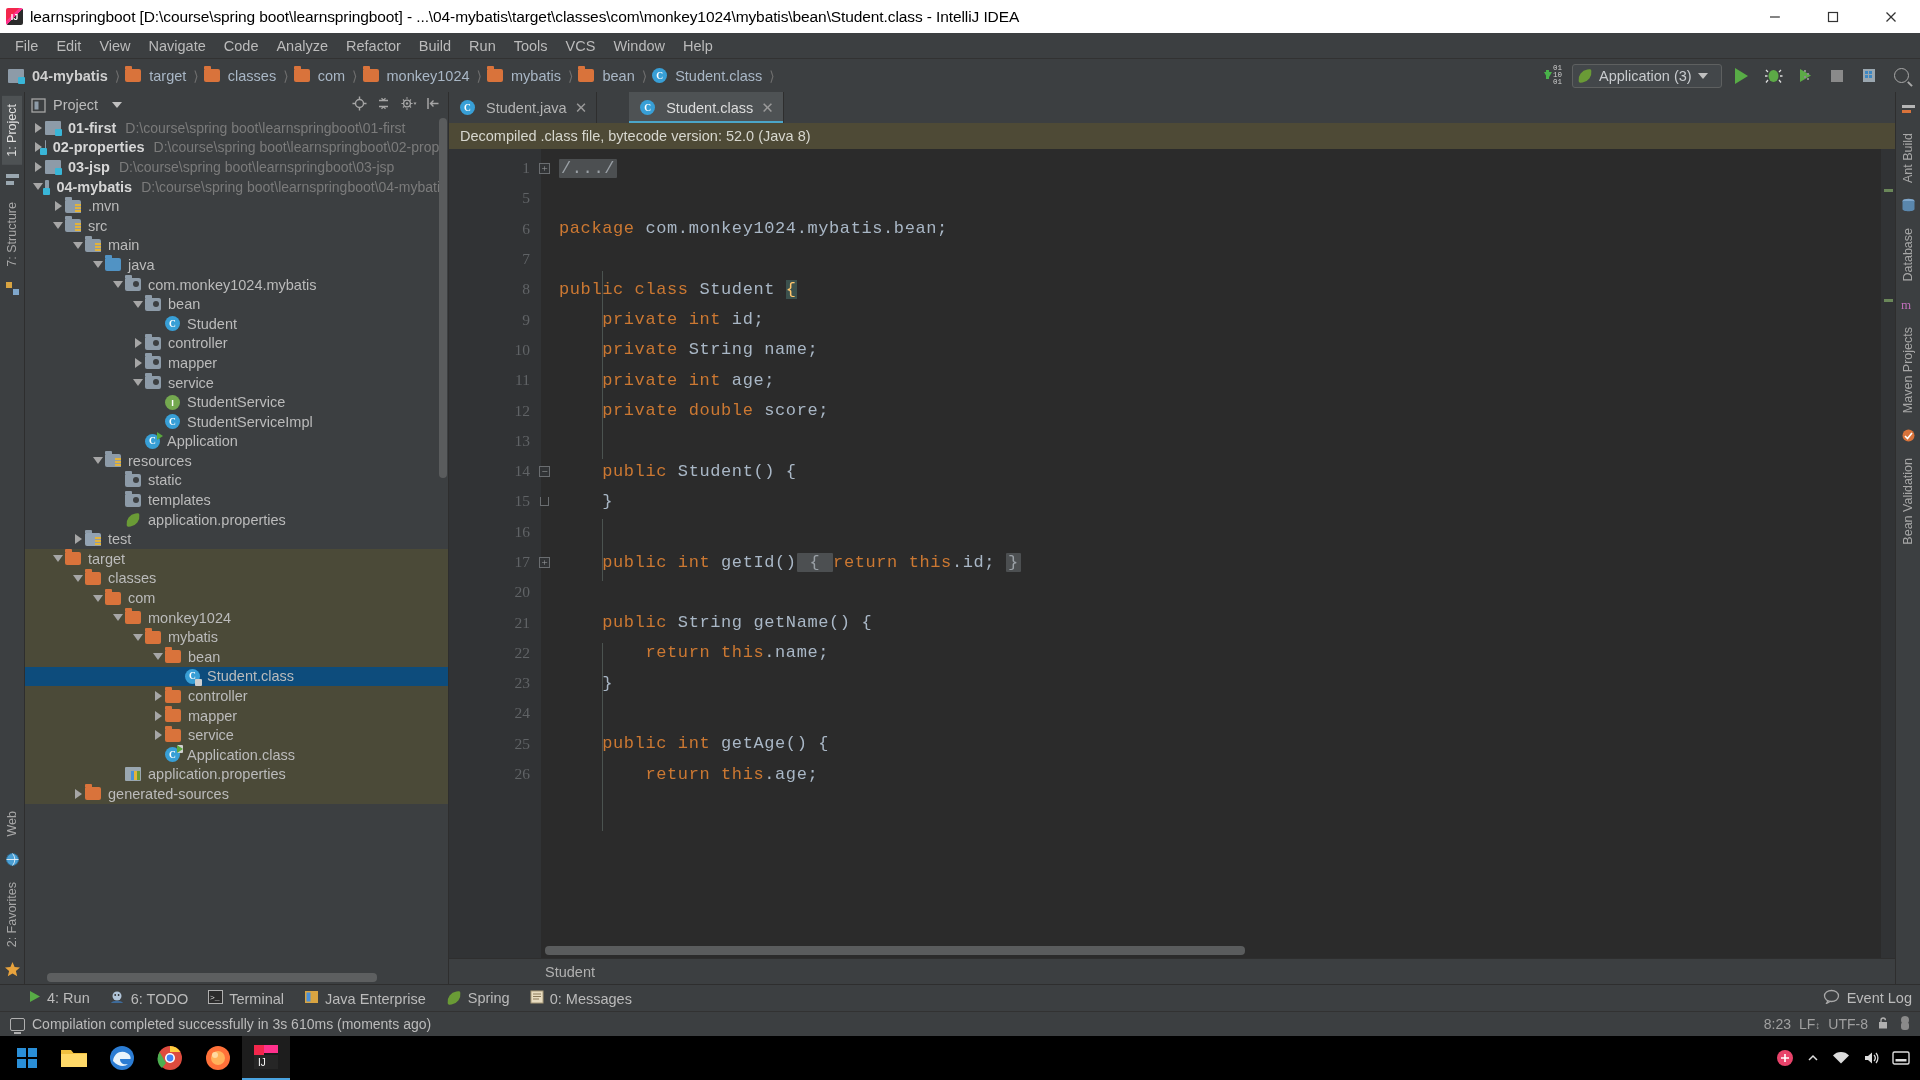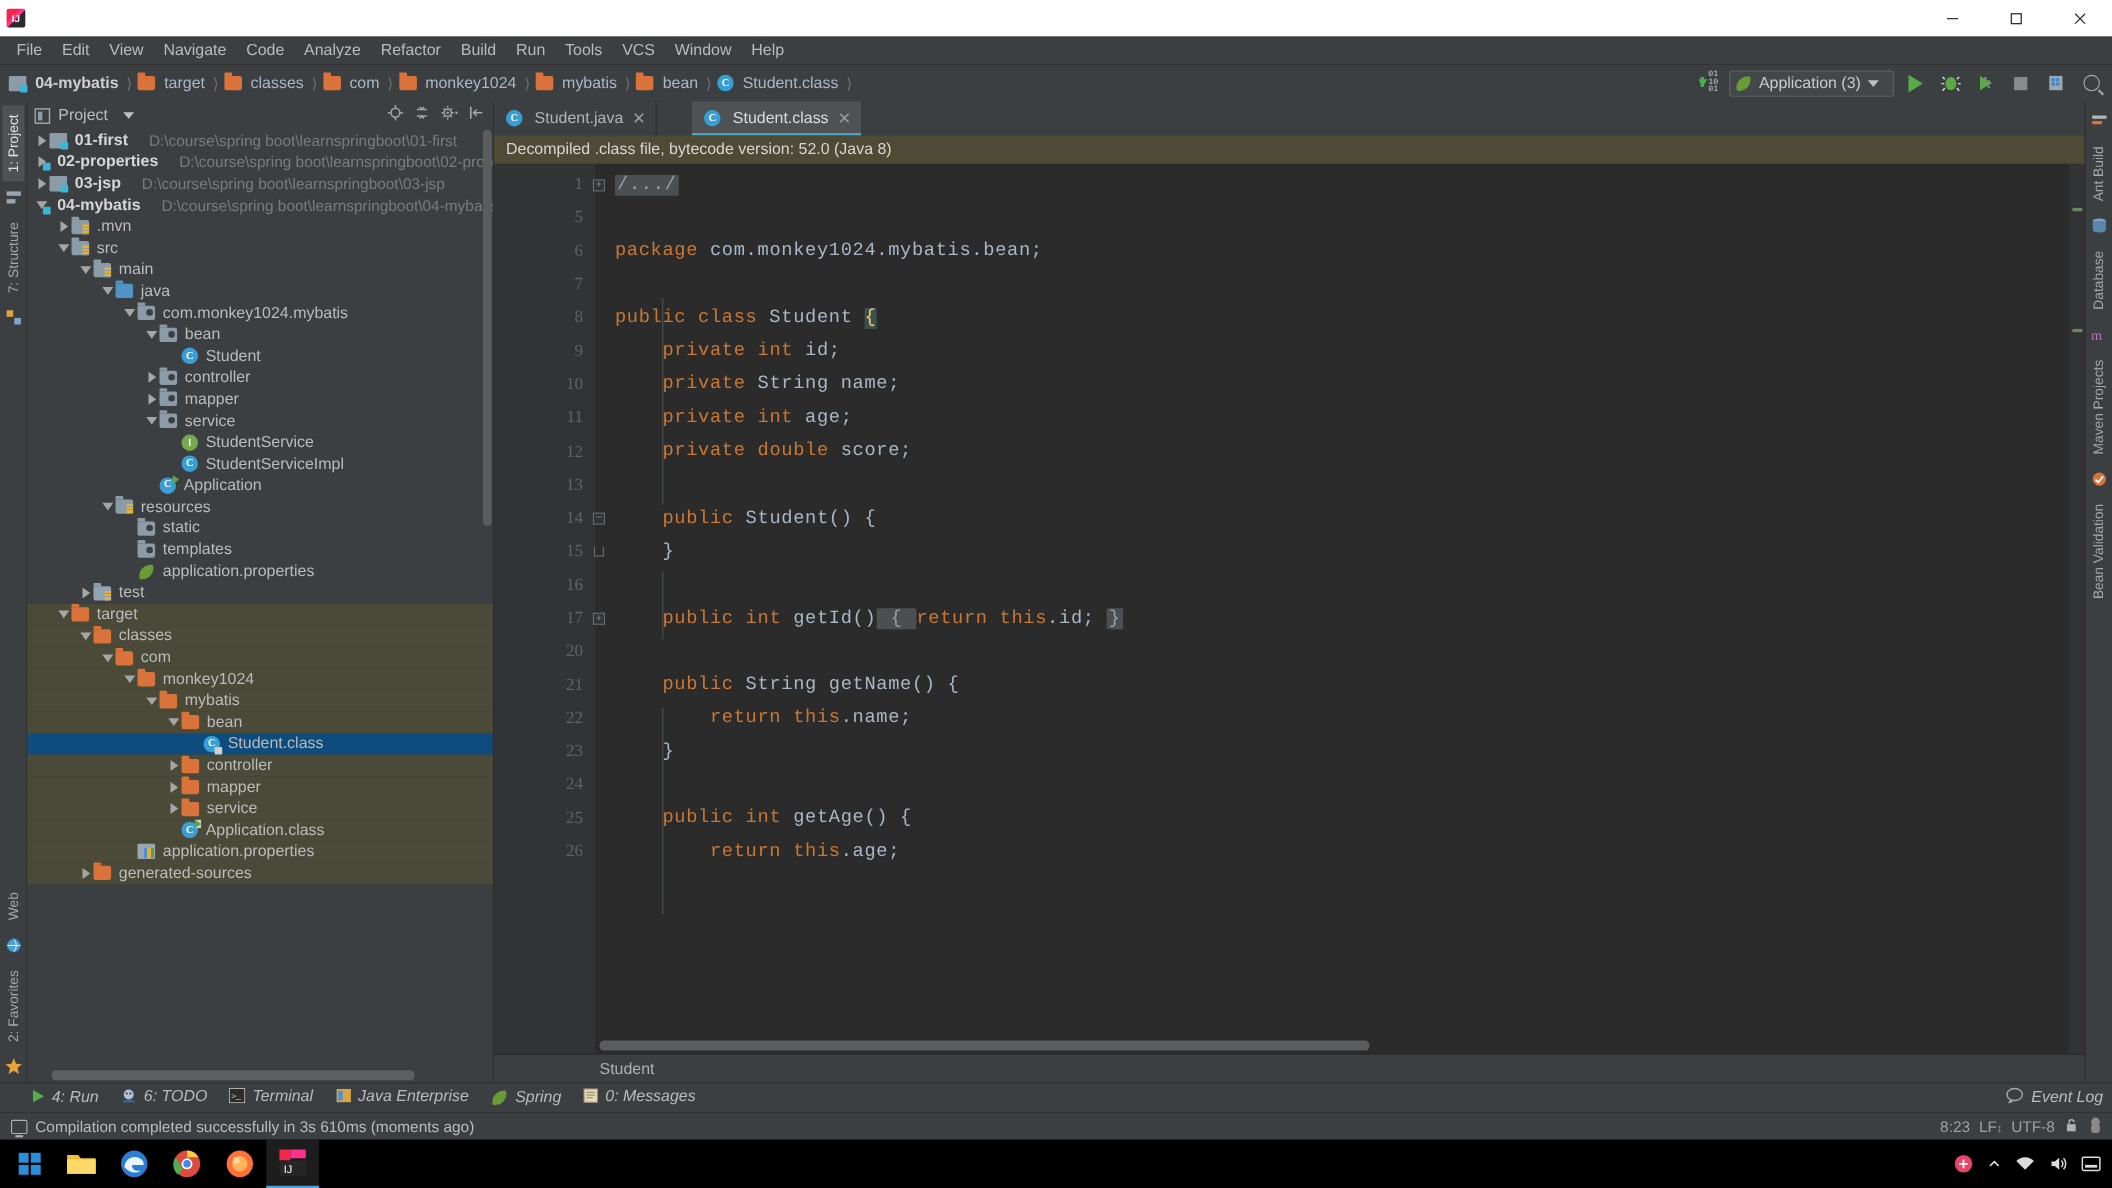--- a/index.html
+++ b/index.html
@@ -129,21 +129,21 @@
   }
   .trow.in-target { background: #4b4a38; }
   .trow.selected { background: #0d4c7c; }
   .trow .arrow {
     width: 14px; flex: 0 0 14px; display: flex; align-items: center; justify-content: center;
   }
   .arr-r { width:0;height:0;border-top:5px solid transparent;border-bottom:5px solid transparent;border-left:7px solid #a6a6a6; }
   .arr-d { width:0;height:0;border-left:5px solid transparent;border-right:5px solid transparent;border-top:7px solid #a6a6a6; }
   .trow .label { margin-left: 2px; }
   .trow .label.bold { font-weight: bold; color: #d6d6d6; }
-  .trow .path { color: #7b7b7b; margin-left: 19px; font-size: 14px; }
+  .trow .path { color: #7b7b7b; margin-left: 9px; font-size: 14px; }
   .ico-pkg { width:16px;height:13px;background:#8d9ba8;border-radius:1px 2px 2px 2px;position:relative;margin-right:5px;flex:0 0 16px; }
   .ico-pkg::before{content:"";position:absolute;left:0;top:-3px;width:7px;height:3px;background:#8d9ba8;border-radius:1px 1px 0 0;}
   .ico-pkg.dark::after{content:"";position:absolute;right:2px;top:3px;width:6px;height:6px;border-radius:50%;background:#3c3f41;}
   .ico-src { width:16px;height:13px;background:#5193c4;border-radius:1px 2px 2px 2px;position:relative;margin-right:5px;flex:0 0 16px; }
   .ico-src::before{content:"";position:absolute;left:0;top:-3px;width:7px;height:3px;background:#5193c4;border-radius:1px 1px 0 0;}
   .ico-res { width:16px;height:13px;background:#8d9ba8;border-radius:1px 2px 2px 2px;position:relative;margin-right:5px;flex:0 0 16px; }
   .ico-res::before{content:"";position:absolute;left:0;top:-3px;width:7px;height:3px;background:#8d9ba8;border-radius:1px 1px 0 0;}
   .ico-res::after{content:"";position:absolute;right:0px;bottom:0;width:6px;height:9px;background:repeating-linear-gradient(#e2b33c 0 2px,#8d9ba8 2px 3px);}
   .ico-orange { width:16px;height:13px;background:#d9733b;border-radius:1px 2px 2px 2px;position:relative;margin-right:5px;flex:0 0 16px; }
   .ico-orange::before{content:"";position:absolute;left:0;top:-3px;width:7px;height:3px;background:#d9733b;border-radius:1px 1px 0 0;}
@@ -218,21 +218,21 @@
     font-size: 14.5px; color:#b0b0b0; flex: 0 0 26px; border-top: 1px solid #2e2e2e;
   }
   .marker-strip { width: 14px; flex: 0 0 14px; background: #313335; position: relative; }
   .marker { position: absolute; right: 2px; width: 9px; height: 3px; }
 
   
   .toolwin {
     height: 27px; background: #3c3f41; display: flex; align-items: center; gap: 20px;
     padding: 0 8px 0 28px; flex: 0 0 27px; border-top: 1px solid #2e2e2e; position: relative;
   }
-  .tw-item { display: flex; align-items: flex-start; gap: 6px; font-size: 14.5px; color: #bbbbbb; white-space: nowrap; font-style: italic; }
+  .tw-item { display: flex; align-items: flex-end; gap: 6px; font-size: 14.5px; color: #bbbbbb; white-space: nowrap; }
   .tw-right { margin-left: auto; display: flex; align-items: center; gap: 7px; }
   .mag { width: 15px; height: 15px; border: 1.8px solid #a8a8a8; border-radius: 50%; position: relative; }
   .mag::after { content:""; position:absolute; right:-5px; bottom:-3px; width:6px; height:1.8px; background:#a8a8a8; transform: rotate(45deg); }
 
   
   .statusbar {
     height: 25px; background: #3c3f41; display: flex; align-items: center; padding: 0 8px 0 10px;
     flex: 0 0 25px; font-size: 14px; color: #bbbbbb; border-top: 1px solid #323232;
   }
   .sb-left { display: flex; align-items: center; gap: 7px; }
@@ -257,20 +257,21 @@
   .tray { margin-left: auto; display: flex; align-items: center; gap: 12px; padding-right: 10px; color: #e6e6e6; font-size: 12px; }
   .tray svg { display:block; }
 </style>
 </head>
 <body>
 
 <div class="app">
 
   <div class="titlebar">
     <div class="app-ico"></div>
+    <div class="title-text">learnspringboot [D:\course\spring boot\learnspringboot] - ...\04-mybatis\target\classes\com\monkey1024\mybatis\bean\Student.class - IntelliJ IDEA</div>
     <div class="win-ctrls">
       <div class="win-btn">
         <svg width="12" height="12">
             <line x1="1" y1="6" x2="11" y2="6" stroke="#333" stroke-width="1.2"></line>
           </svg>
       </div>
       <div class="win-btn">
         <svg width="12" height="12">
             <rect x="1.5" y="1.5" width="9" height="9" fill="none" stroke="#333" stroke-width="1.2"></rect>
           </svg>

